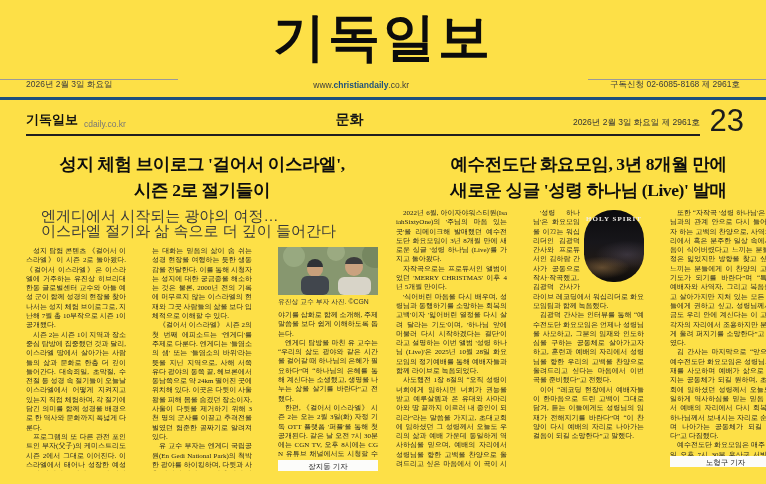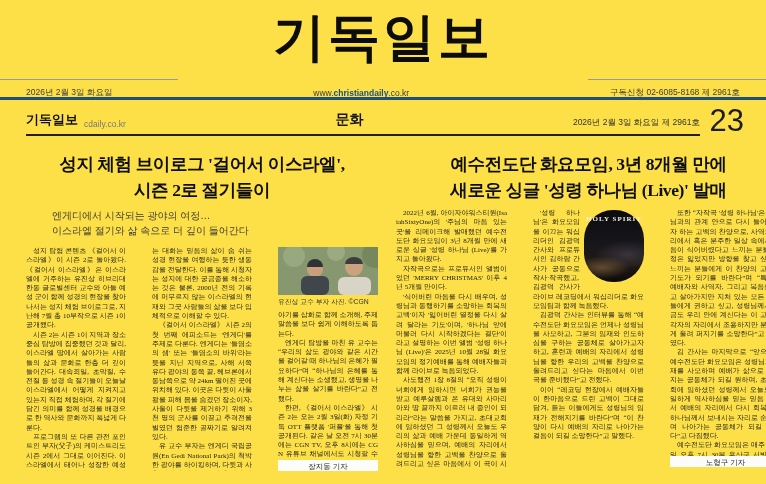--- a/index.html
+++ b/index.html
@@ -3,42 +3,42 @@
 <meta charset="utf-8">
 <style>
   html,body{margin:0;padding:0;background:#d9d9d9;}
   .page{width:766px;height:484px;background:#fde047;position:relative;overflow:hidden;
         font-family:"Liberation Serif","DejaVu Serif",serif;color:#1a1a1a;margin:0 auto;}
   
   .masthead{margin:0;position:absolute;top:2px;left:0;right:0;text-align:center;
             font-size:52px;line-height:72px;font-weight:900;letter-spacing:3px;color:#0c0c0c;}
   .mast-line{position:absolute;top:79px;height:1px;background:#9a9a9a;width:178px;}
   .mast-line.l{left:0;} .mast-line.r{right:0;}
-  .date-row{position:absolute;top:87px;left:26px;right:26px;display:flex;justify-content:space-between;
+  .date-row{position:absolute;top:79px;left:26px;right:26px;display:flex;justify-content:space-between;
             align-items:center;font-size:8.5px;color:#3c3c3c;font-family:"Liberation Sans",sans-serif;}
   .url b{color:#1d507d;font-weight:700;}
   .blue-rule{position:absolute;top:97px;left:0;right:0;height:3px;background:#1d507d;}
   
   .section-bar{position:absolute;top:111px;left:26px;right:66px;display:flex;align-items:flex-end;
                border-bottom:2px solid #1f1f1f;padding-bottom:5px;font-family:"Liberation Sans",sans-serif;}
   .sb-brand{font-size:13px;font-weight:800;color:#111;}
   .sb-url{font-size:8.5px;color:#777;margin-left:6px;}
   .sb-center{flex:1;text-align:center;font-size:14px;font-weight:600;color:#161616;}
   .sb-right{font-size:8.5px;color:#333;}
   .page-number{position:absolute;top:104px;right:22px;font-size:31px;line-height:34px;color:#1c1c1c;
                font-family:"Liberation Sans",sans-serif;font-weight:400;}
   
   .content{position:absolute;top:147px;left:26px;right:22px;bottom:10px;display:flex;}
   .article-left{width:352px;}
   .vdivider{width:1px;background:#c7c7c7;margin:4px 9px 8px 9px;}
   .article-right{flex:1;}
   .headline{margin:4px 0 6px;text-align:center;font-size:17.5px;line-height:26px;font-weight:700;
             letter-spacing:-0.4px;color:#0e0e0e;}
   .headline span{display:block;}
-  .subhead{margin:4px 0 9px 26px;font-size:10px;line-height:14.5px;color:#3a3a3a;
+  .subhead{margin:4px 0 9px 15px;font-size:15px;line-height:14.5px;color:#3a3a3a;
            font-family:"Liberation Sans",sans-serif;}
   .cols{display:flex;gap:26px;}
   .col{width:111px;font-size:7px;line-height:9.3px;text-align:justify;word-break:break-all;color:#222;}
   .article-left .col{height:224px;overflow:hidden;}
   .article-right .col{height:258px;overflow:hidden;}
   .col p{margin:0;text-indent:7px;}
   .col p.cont{text-indent:0;}
   .col3{display:flex;flex-direction:column;}
   .col3 .flow{flex:1;overflow:hidden;}
   .byline{flex:none;text-align:center;font-size:7.5px;padding-top:2px;background:#fcfcfa;color:#222;}

